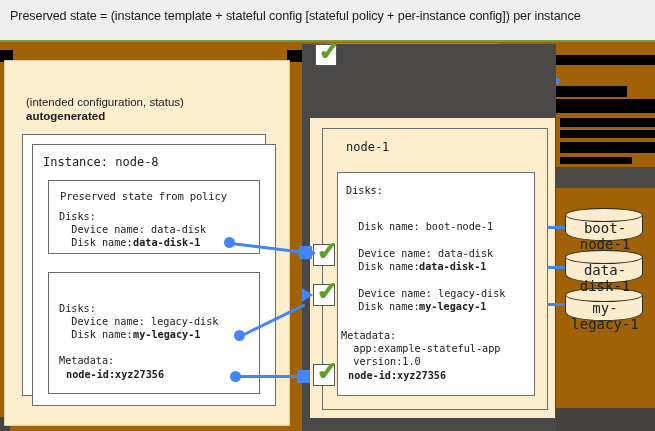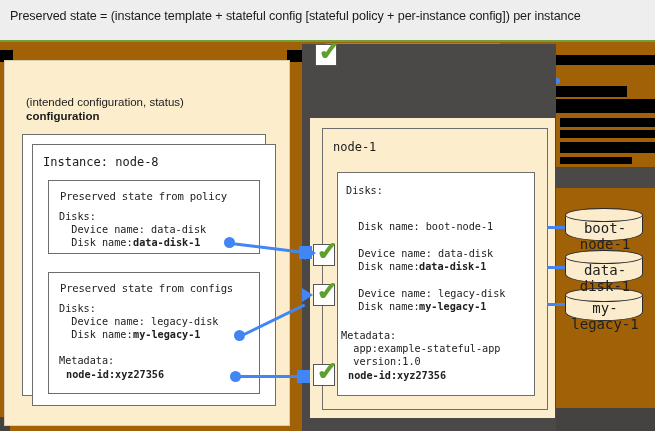--- a/index.html
+++ b/index.html
@@ -149,21 +149,21 @@
   .node-card {
     position: absolute;
     left: 322px; top: 128px;
     width: 226px; height: 282px;
     background: #fceecd;
     border: 1px solid #6d6d6d;
     box-sizing: border-box;
   }
   .node-label {
     position: absolute;
-    left: 333px; top: 140px;
+    left: 346px; top: 140px;
     font-size: 12px;
   }
   .node-inner {
     position: absolute;
     left: 337px; top: 172px;
     width: 198px; height: 224px;
     background: #ffffff;
     border: 1px solid #6d6d6d;
     box-sizing: border-box;
   }
@@ -273,35 +273,34 @@
   <div class="redact" style="left:560px; top:157px; width:72px; height:7px;"></div>
   <div class="grey-strip" style="left:556px; top:167px; width:99px; height:21px;"></div>
   <div class="grey-strip2" style="left:556px; top:408px; width:99px; height:23px;"></div>
   <div class="grey-strip2" style="left:0px; top:417px; width:10px; height:14px;"></div>
 
   <div class="panel-right"></div>
   <div class="panel-right-cream"></div>
 
   <div class="panel-left"></div>
   <div class="panel-left-sub">(intended configuration, status)</div>
-  <div class="panel-left-sub2">configuration</div>
+  <div class="panel-left-sub2">autogenerated</div>
 
   <div class="card-back"></div>
   <div class="card-front"></div>
   <div class="instance-label mono">Instance: node-8</div>
 
   <div class="subcard" id="subcard-policy"></div>
   <div class="sc-title mono" style="left:60px; top:190px;">Preserved state from policy</div>
   <div class="sc-line mono" style="left:59px; top:211px;">Disks:</div>
   <div class="sc-line mono" style="left:59px; top:224px;">  Device name: data-disk</div>
   <div class="sc-line mono" style="left:59px; top:237px;">  Disk name: </div>
   <div class="sc-line mono" style="left:133px; top:237px; font-weight:bold;">data-disk-1</div>
 
   <div class="subcard" id="subcard-configs"></div>
-  <div class="sc-title mono" style="left:60px; top:282px;">Preserved state from configs</div>
   <div class="sc-line mono" style="left:59px; top:303px;">Disks:</div>
   <div class="sc-line mono" style="left:59px; top:316px;">  Device name: legacy-disk</div>
   <div class="sc-line mono" style="left:59px; top:329px;">  Disk name: </div>
   <div class="sc-line mono" style="left:133px; top:329px; font-weight:bold;">my-legacy-1</div>
   <div class="sc-line mono" style="left:59px; top:355px;">Metadata:</div>
   <div class="sc-line mono" style="left:66px; top:369px; font-weight:bold;">node-id:xyz27356</div>
 
   <div class="node-card"></div>
   <div class="node-label mono">node-1</div>
   <div class="node-inner"></div>

